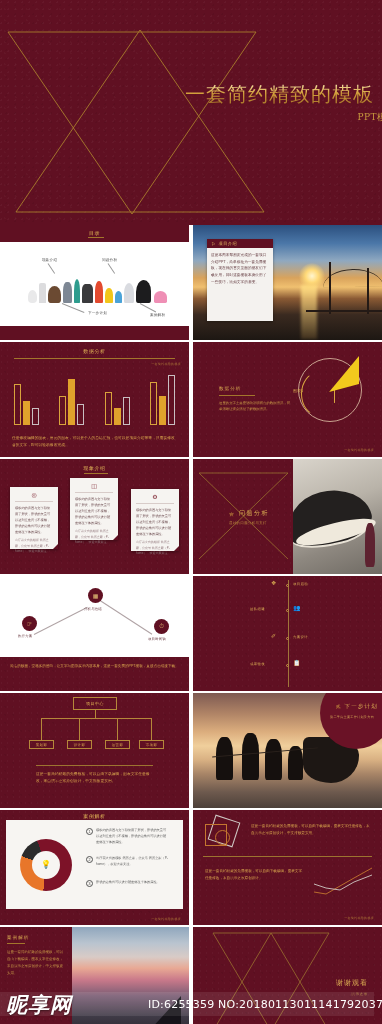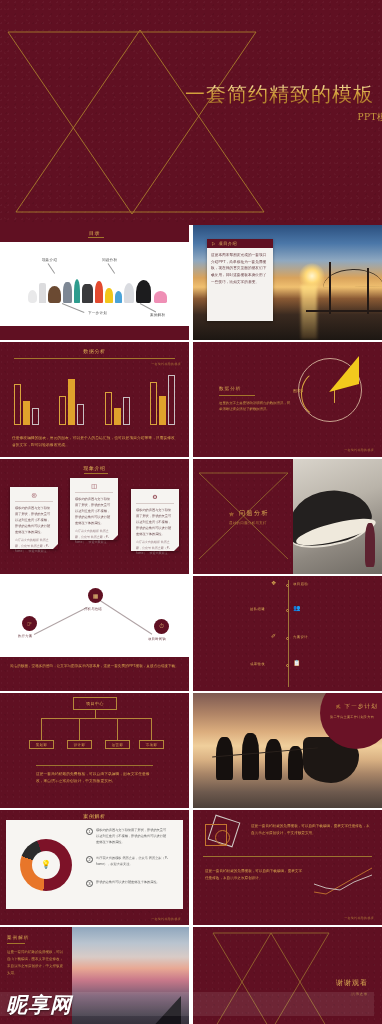--- a/index.html
+++ b/index.html
@@ -887,13 +887,14 @@
       <div class="big">谢谢观看</div>
       <div class="small">演示之家</div>
     </div>
   </div>
 
 </div>
 
 <div class="watermark">
   <div class="wm-band"></div>
   <div class="wm-logo">昵享网</div>
+  <div class="wm-id">ID:6255359 NO:20180113011141792037</div>
 </div>
 
 </body></html>

